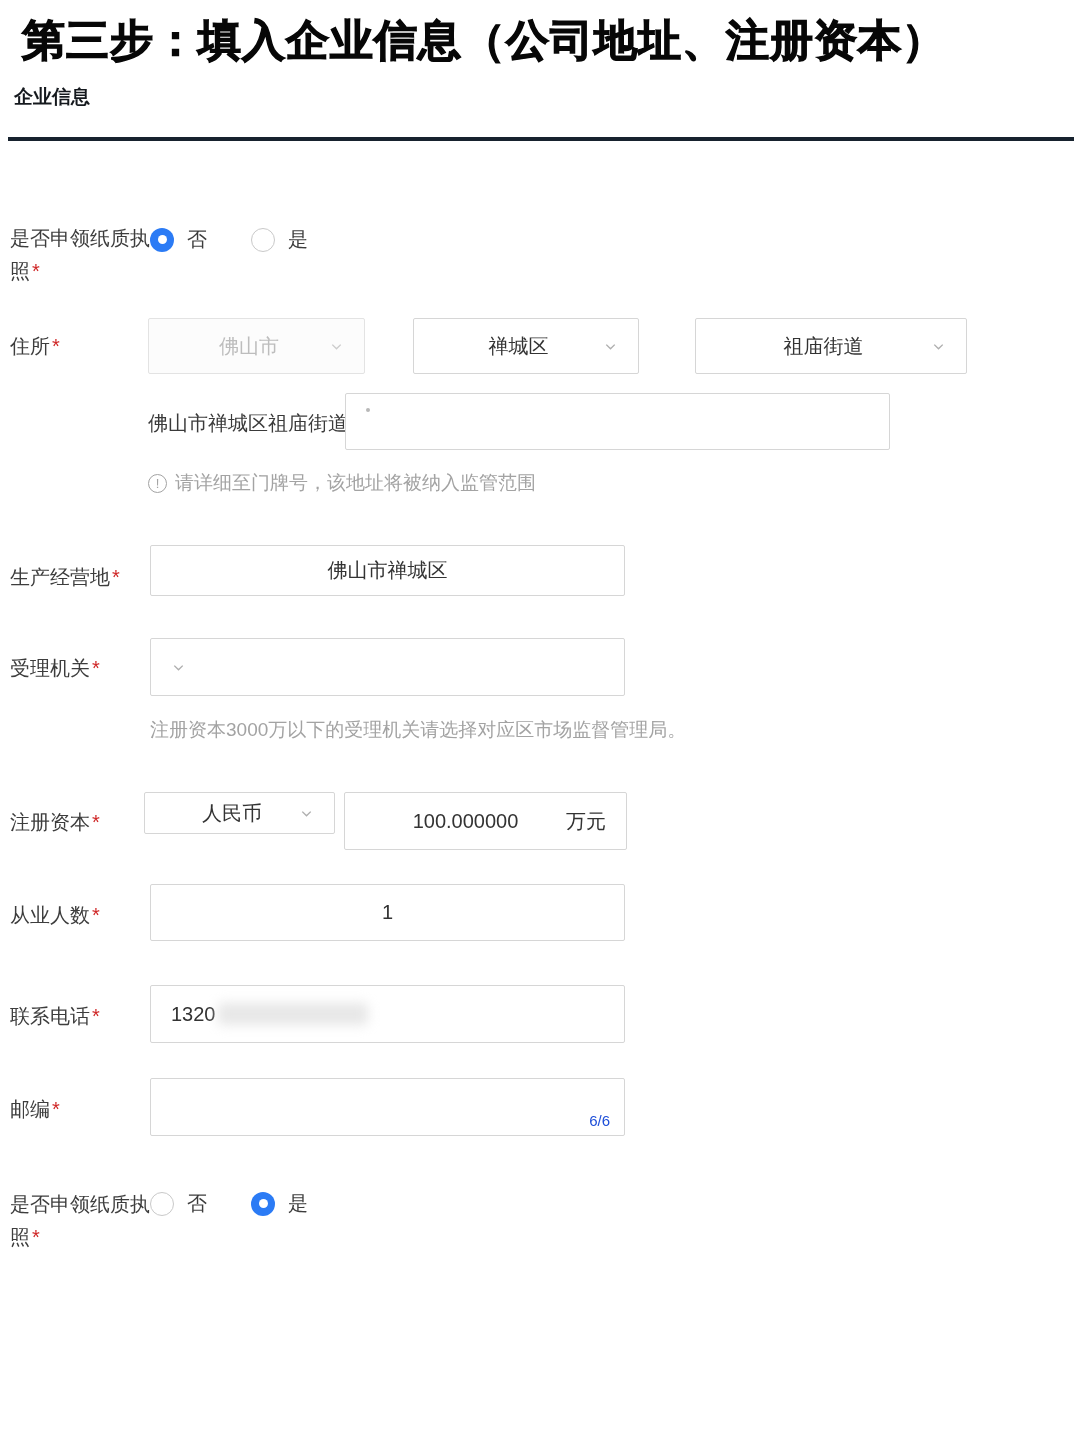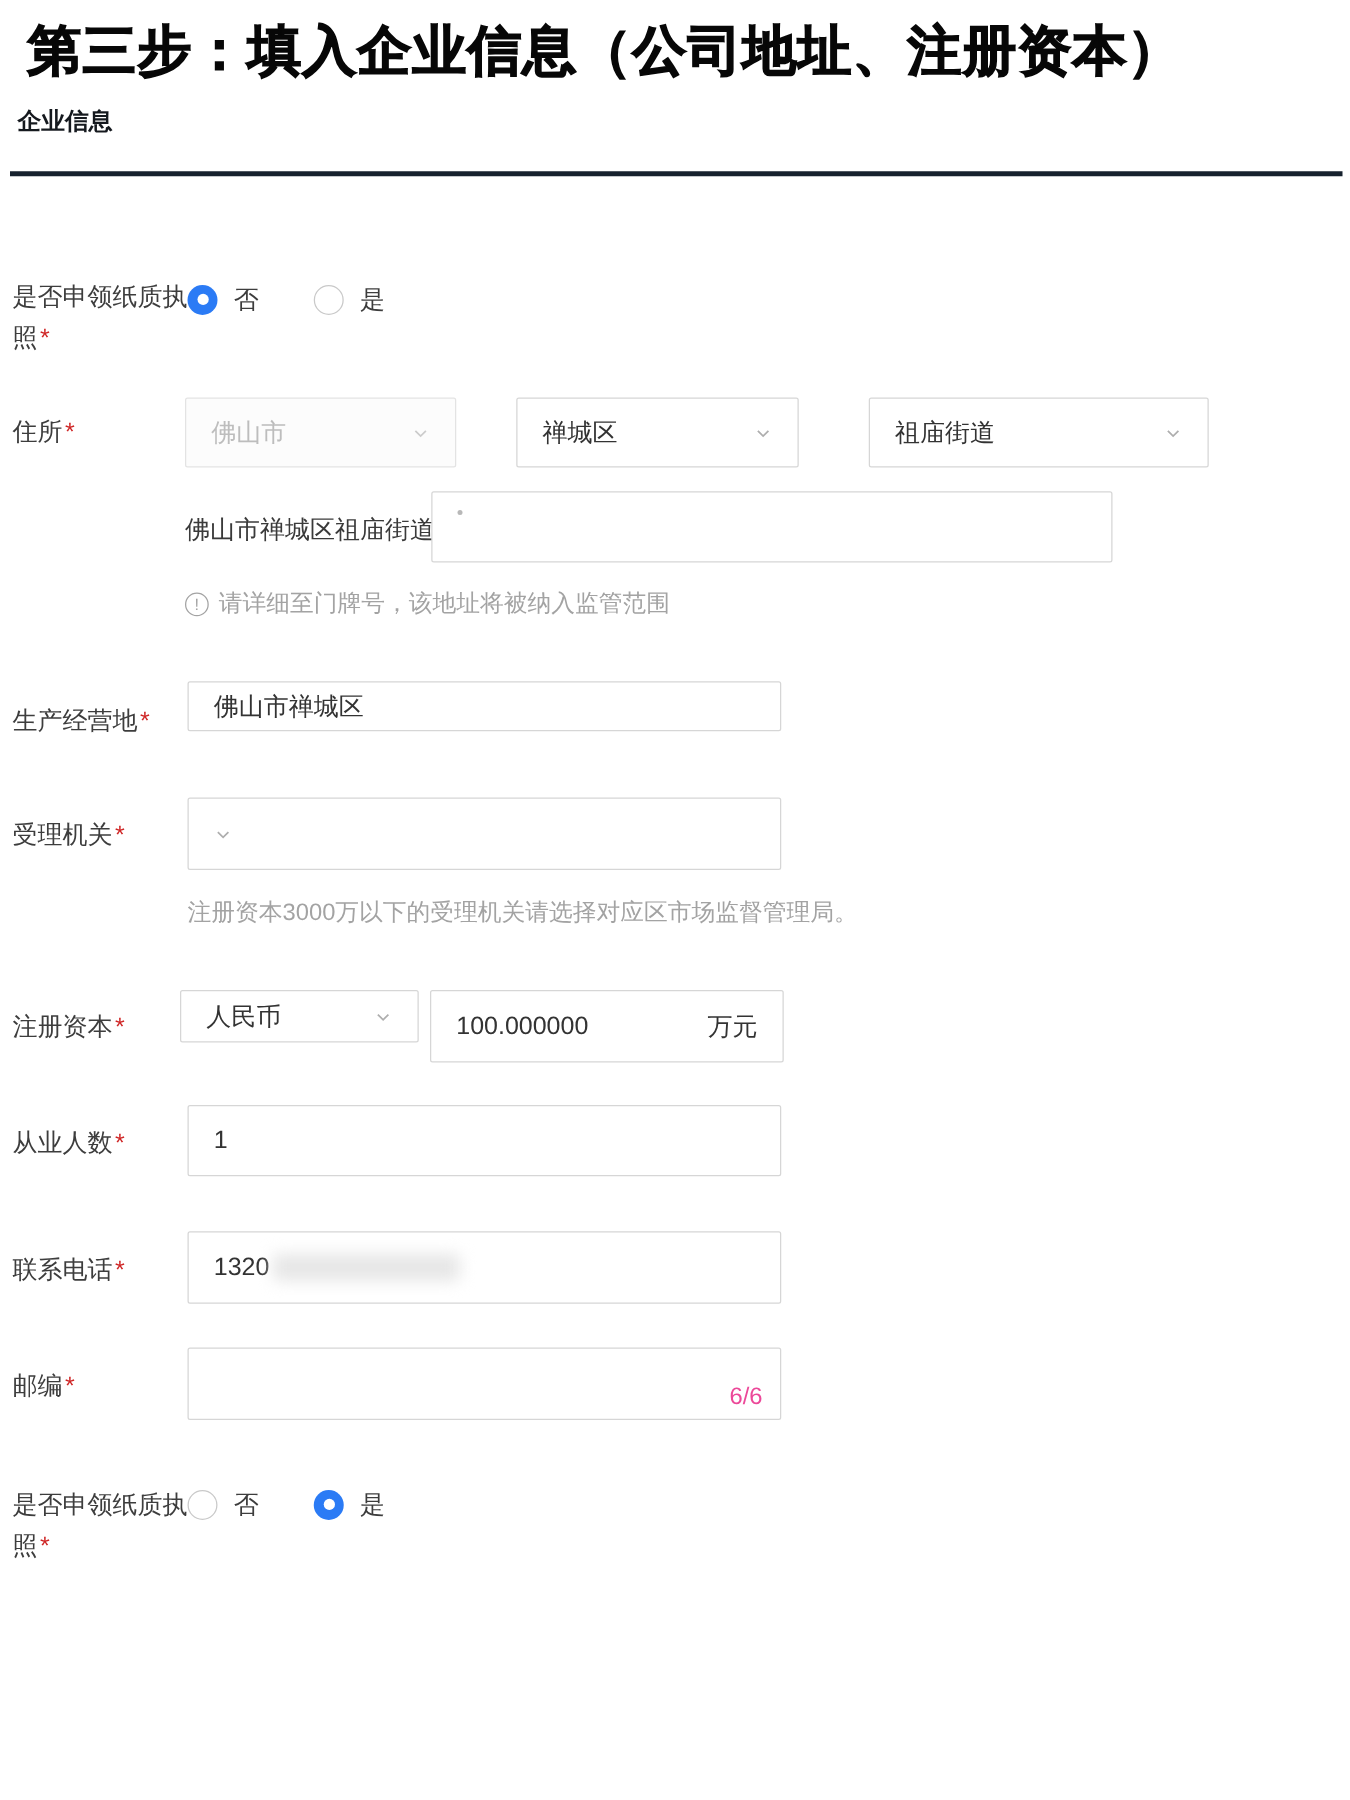--- a/index.html
+++ b/index.html
@@ -16,21 +16,21 @@
   .rule{left:8px;top:137px;width:1066px;height:4px;background:#17222e;}
 
   .label{
     left:10px;width:146px;font-size:20px;line-height:33px;color:#3d3d3d;
     word-break:break-all;
   }
   .star{color:#cf2626;font-size:20px;padding-left:2px;}
 
   .box{
     box-sizing:border-box;border:1px solid #d6d6d6;border-radius:2px;background:#fff;
-    display:flex;align-items:center;padding:0 20px;font-size:20px;color:#333;
+    display:flex;align-items:center;padding:0 20px;font-size:20px;color:#333;text-align:center;
   }
   .box.disabled{background:#fcfcfc;border-color:#e3e3e3;color:#bdbdbd;}
   .box .grow{flex:1;}
   .chev{flex:none;display:flex;align-items:center;}
 
   .radio-group{display:flex;align-items:center;font-size:20px;color:#3d3d3d;}
   .radio{
     box-sizing:border-box;width:24px;height:24px;border-radius:50%;
     border:1px solid #c9c9c9;background:#fff;display:flex;align-items:center;justify-content:center;
     flex:none;
@@ -41,21 +41,21 @@
   .radio-gap{width:44px;flex:none;}
 
   .hint{display:flex;align-items:center;color:#a3a3a3;font-size:19px;}
   .info-icon{
     box-sizing:border-box;width:19px;height:19px;border-radius:50%;border:1.5px solid #a3a3a3;
     display:inline-flex;align-items:center;justify-content:center;
     font-size:13px;line-height:1;color:#a3a3a3;margin-right:8px;flex:none;
   }
   .note{color:#a3a3a3;font-size:19px;}
   .prefix-text{font-size:20px;color:#3a3a3a;}
-  .counter{position:absolute;right:14px;bottom:6px;font-size:19px;color:#ec4899;margin-left:39px;}
+  .counter{position:absolute;right:14px;bottom:6px;font-size:15px;color:#1d4ed8;margin-left:39px;}
   .unit{flex:none;color:#333;}
   .smudge{height:22px;background:#e7e7e7;filter:blur(6px);border-radius:4px;}
   .faint-dot{width:4px;height:4px;border-radius:50%;background:#b8b8b8;margin-top:14px;}
 </style>
 </head>
 <body>
 
 <div class="abs page-title">第三步：填入企业信息（公司地址、注册资本）</div>
 <div class="abs section-title">企业信息</div>
 <div class="abs rule"></div>
@@ -100,21 +100,21 @@
 <div class="abs box" style="left:345px;top:393px;width:545px;height:57px;align-items:flex-start;">
   <span class="faint-dot"></span>
   <span></span>
 </div>
 <div class="abs hint" style="left:148px;top:470px;">
   <span class="info-icon">!</span>
   <span>请详细至门牌号，该地址将被纳入监管范围</span>
 </div>
 
 <div class="abs label" style="top:561px;"><span>生产经营地</span><span class="star">*</span></div>
-<div class="abs box" style="left:150px;top:545px;width:475px;height:40px;">
+<div class="abs box" style="left:150px;top:545px;width:475px;height:51px;">
   <span class="grow">佛山市禅城区</span>
 </div>
 
 <div class="abs label" style="top:652px;"><span>受理机关</span><span class="star">*</span></div>
 <div class="abs box" style="left:150px;top:638px;width:475px;height:58px;">
   <span class="chev">
       <svg width="15" height="15" viewBox="0 0 16 16">
         <path d="M3.5 6 L8 10.5 L12.5 6" fill="none" stroke="#aeaeae" stroke-width="1.5"></path>
       </svg>
     </span>

